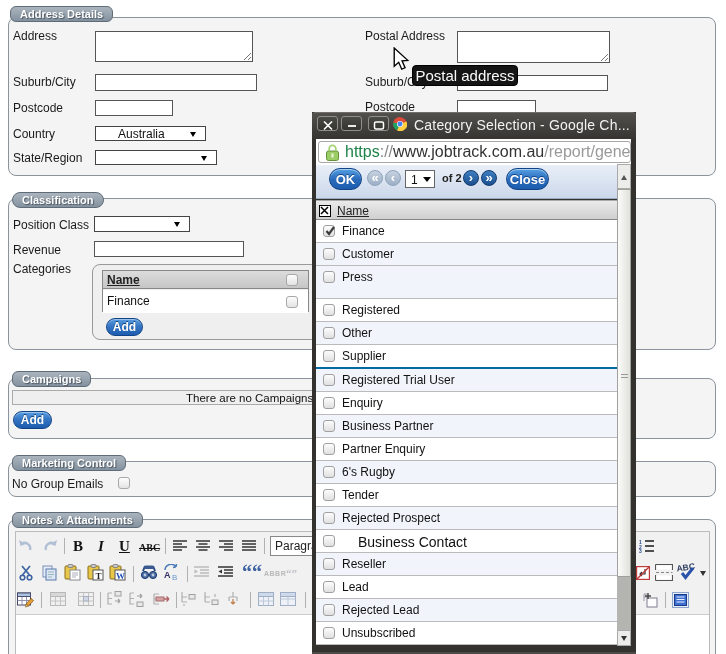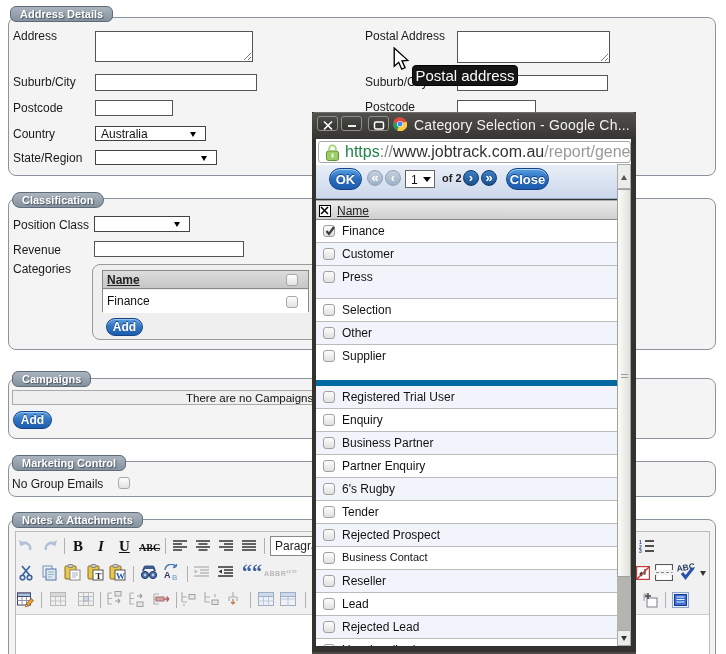--- a/index.html
+++ b/index.html
@@ -30,21 +30,21 @@
 <div class="lbl" style="left:13px; top:75px;">Suburb/City</div>
 <div class="lbl" style="left:13px; top:101px;">Postcode</div>
 <div class="lbl" style="left:13px; top:127px;">Country</div>
 <div class="lbl" style="left:13px; top:151px;">State/Region</div>
 <textarea class="inp" style="left: 95px; top: 31px; width: 158px; height: 31px; resize: none;"></textarea>
 <svg class="abs" style="left:243px; top:52px;" width="9" height="9" viewBox="0 0 9 9">
       <path d="M8,1 L1,8 M8,5 L5,8" stroke="#777" stroke-width="1"></path>
     </svg>
 <div class="inp" style="left:95px; top:74px; width:162px; height:17px;"></div>
 <div class="inp" style="left:95px; top:100px; width:78px; height:16px;"></div>
-<div class="sel" style="left:95px; top:126px; width:111px; height:15px; line-height:14px; padding-left:5px;">Australia<span class="ar"></span></div>
+<div class="sel" style="left:95px; top:126px; width:111px; height:15px; line-height:14px; padding-left:22px;">Australia<span class="ar"></span></div>
 <div class="sel" style="left:95px; top:150px; width:122px; height:15px;">
       <span class="ar"></span>
     </div>
 
 <div class="lbl" style="left:365px; top:29px;">Postal Address</div>
 <div class="lbl" style="left:365px; top:75px;">Suburb/City</div>
 <div class="lbl" style="left:365px; top:100px;">Postcode</div>
 <textarea class="inp" style="left: 457px; top: 31px; width: 153px; height: 32px; resize: none;"></textarea>
 <svg class="abs" style="left:600px; top:53px;" width="9" height="9" viewBox="0 0 9 9">
       <path d="M8,1 L1,8 M8,5 L5,8" stroke="#777" stroke-width="1"></path>
@@ -350,27 +350,27 @@
 <div style="position:relative; height:23px; background:#f1f5fb; border-bottom:1px solid #bbb;">
           <span style="position:absolute; left:7px; top:5px; width:12px; height:12px; border:1px solid #a0a0a0; border-radius:3px; background:linear-gradient(#fdfdfd,#e0e0e0);"></span>
           <span style="position:absolute; left:26px; top:4px; font-size:12px; color:#111;">Customer</span>
         </div>
 <div style="position:relative; height:33px; background:#f1f5fb; border-bottom:1px solid #bbb;">
           <span style="position:absolute; left:7px; top:5px; width:12px; height:12px; border:1px solid #a0a0a0; border-radius:3px; background:linear-gradient(#fdfdfd,#e0e0e0);"></span>
           <span style="position:absolute; left:26px; top:4px; font-size:12px; color:#111;">Press</span>
         </div>
 <div style="position:relative; height:23px; background:#fff; border-bottom:1px solid #bbb;">
           <span style="position:absolute; left:7px; top:5px; width:12px; height:12px; border:1px solid #a0a0a0; border-radius:3px; background:linear-gradient(#fdfdfd,#e0e0e0);"></span>
-          <span style="position:absolute; left:26px; top:4px; font-size:12px; color:#111;">Selection</span>
+          <span style="position:absolute; left:26px; top:4px; font-size:12px; color:#111;">Registered</span>
         </div>
 <div style="position:relative; height:23px; background:#f1f5fb; border-bottom:1px solid #bbb;">
           <span style="position:absolute; left:7px; top:5px; width:12px; height:12px; border:1px solid #a0a0a0; border-radius:3px; background:linear-gradient(#fdfdfd,#e0e0e0);"></span>
           <span style="position:absolute; left:26px; top:4px; font-size:12px; color:#111;">Other</span>
         </div>
-<div style="position:relative; height:41px; background:#fff; border-bottom:6px solid #0369a1;">
+<div style="position:relative; height:24px; background:#fff; border-bottom:2px solid #0369a1;">
           <span style="position:absolute; left:7px; top:5px; width:12px; height:12px; border:1px solid #a0a0a0; border-radius:3px; background:linear-gradient(#fdfdfd,#e0e0e0);"></span>
           <span style="position:absolute; left:26px; top:4px; font-size:12px; color:#111;">Supplier</span>
         </div>
 <div style="position:relative; height:23px; background:#f1f5fb; border-bottom:1px solid #bbb;">
           <span style="position:absolute; left:7px; top:5px; width:12px; height:12px; border:1px solid #a0a0a0; border-radius:3px; background:linear-gradient(#fdfdfd,#e0e0e0);"></span>
           <span style="position:absolute; left:26px; top:4px; font-size:12px; color:#111;">Registered Trial User</span>
         </div>
 <div style="position:relative; height:23px; background:#fff; border-bottom:1px solid #bbb;">
           <span style="position:absolute; left:7px; top:5px; width:12px; height:12px; border:1px solid #a0a0a0; border-radius:3px; background:linear-gradient(#fdfdfd,#e0e0e0);"></span>
           <span style="position:absolute; left:26px; top:4px; font-size:12px; color:#111;">Enquiry</span>
@@ -390,21 +390,21 @@
 <div style="position:relative; height:23px; background:#fff; border-bottom:1px solid #bbb;">
           <span style="position:absolute; left:7px; top:5px; width:12px; height:12px; border:1px solid #a0a0a0; border-radius:3px; background:linear-gradient(#fdfdfd,#e0e0e0);"></span>
           <span style="position:absolute; left:26px; top:4px; font-size:12px; color:#111;">Tender</span>
         </div>
 <div style="position:relative; height:23px; background:#f1f5fb; border-bottom:1px solid #bbb;">
           <span style="position:absolute; left:7px; top:5px; width:12px; height:12px; border:1px solid #a0a0a0; border-radius:3px; background:linear-gradient(#fdfdfd,#e0e0e0);"></span>
           <span style="position:absolute; left:26px; top:4px; font-size:12px; color:#111;">Rejected Prospect</span>
         </div>
 <div style="position:relative; height:23px; background:#fff; border-bottom:1px solid #bbb;">
           <span style="position:absolute; left:7px; top:5px; width:12px; height:12px; border:1px solid #a0a0a0; border-radius:3px; background:linear-gradient(#fdfdfd,#e0e0e0);"></span>
-          <span style="position:absolute; left:26px; top:4px; font-size:11px; color:#111;">Business Contact</span>
+          <span style="position:absolute; left:42px; top:4px; font-size:14px; color:#111;">Business Contact</span>
         </div>
 <div style="position:relative; height:23px; background:#f1f5fb; border-bottom:1px solid #bbb;">
           <span style="position:absolute; left:7px; top:5px; width:12px; height:12px; border:1px solid #a0a0a0; border-radius:3px; background:linear-gradient(#fdfdfd,#e0e0e0);"></span>
           <span style="position:absolute; left:26px; top:4px; font-size:12px; color:#111;">Reseller</span>
         </div>
 <div style="position:relative; height:23px; background:#fff; border-bottom:1px solid #bbb;">
           <span style="position:absolute; left:7px; top:5px; width:12px; height:12px; border:1px solid #a0a0a0; border-radius:3px; background:linear-gradient(#fdfdfd,#e0e0e0);"></span>
           <span style="position:absolute; left:26px; top:4px; font-size:12px; color:#111;">Lead</span>
         </div>
 <div style="position:relative; height:23px; background:#f1f5fb; border-bottom:1px solid #bbb;">

